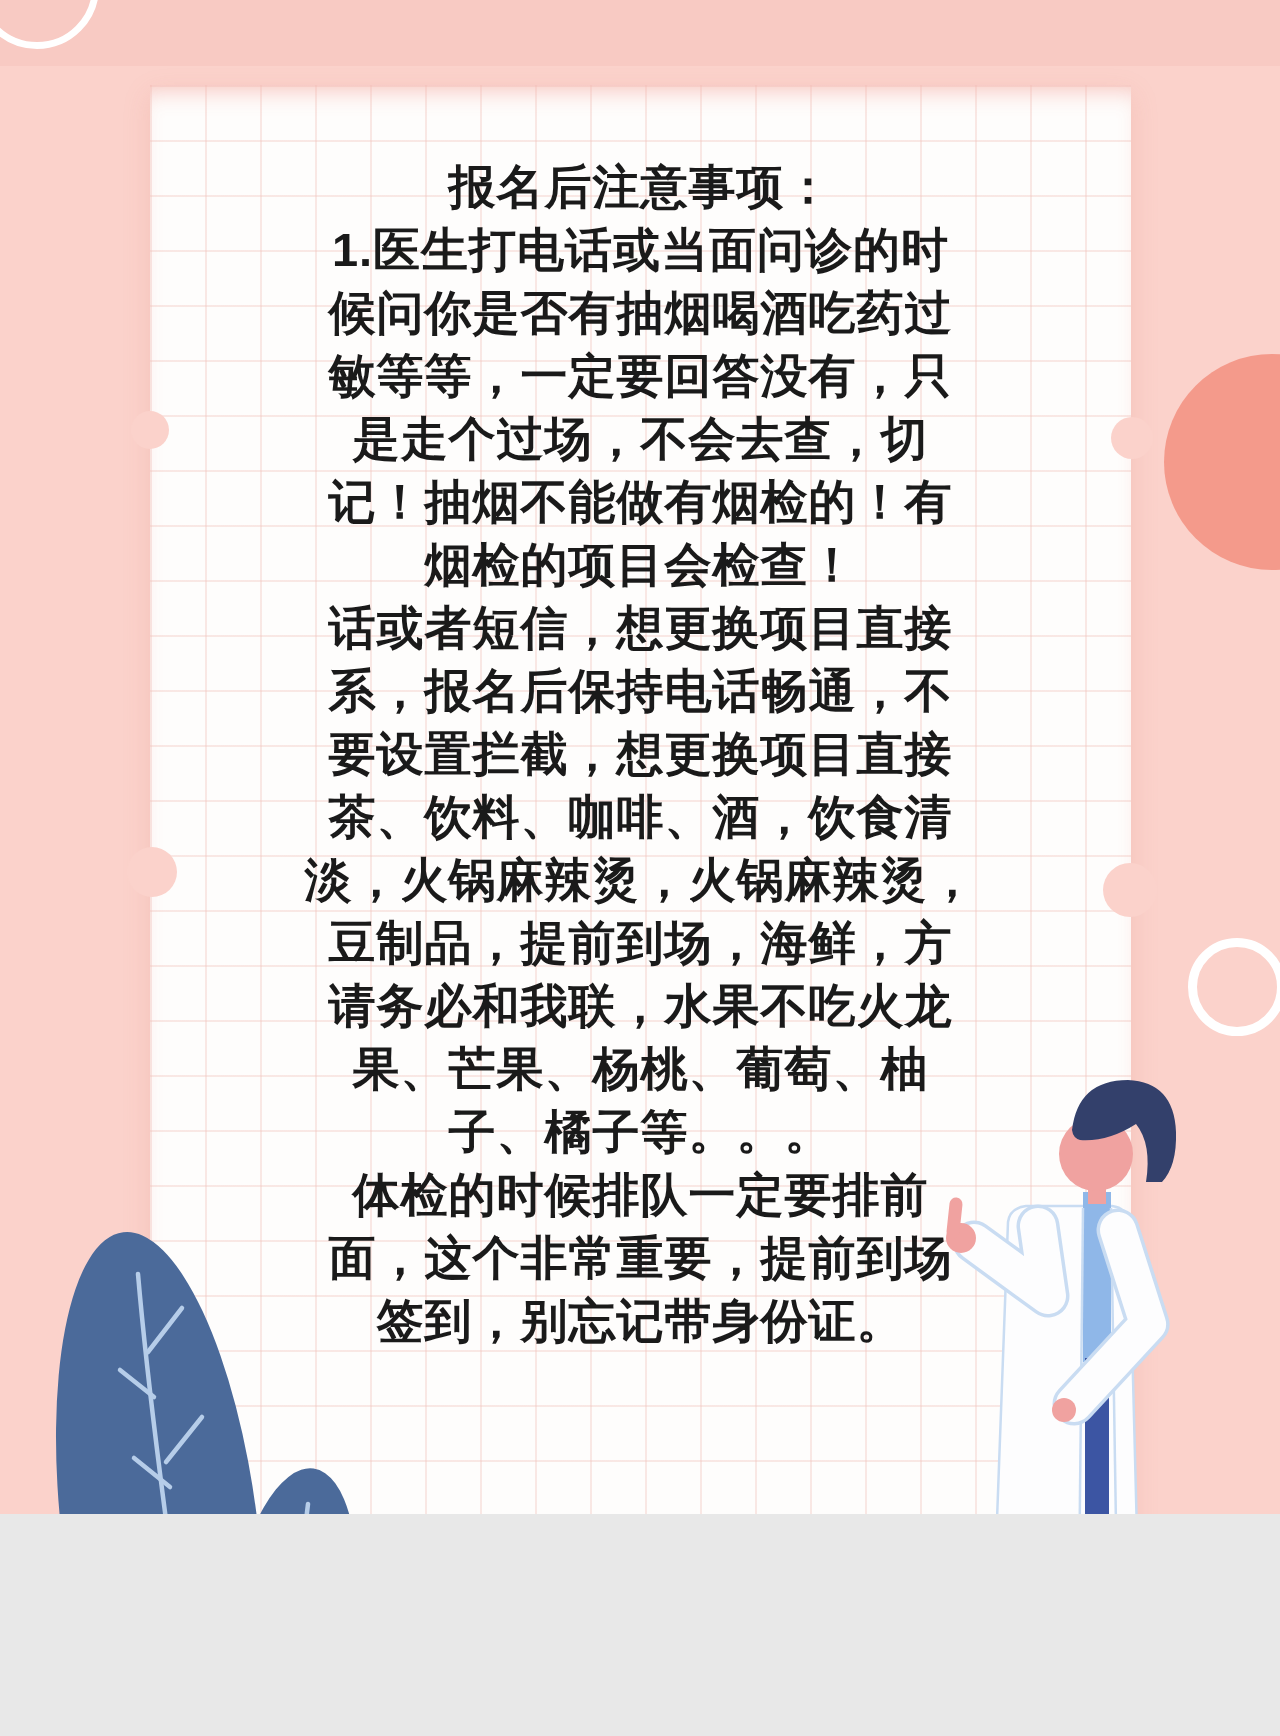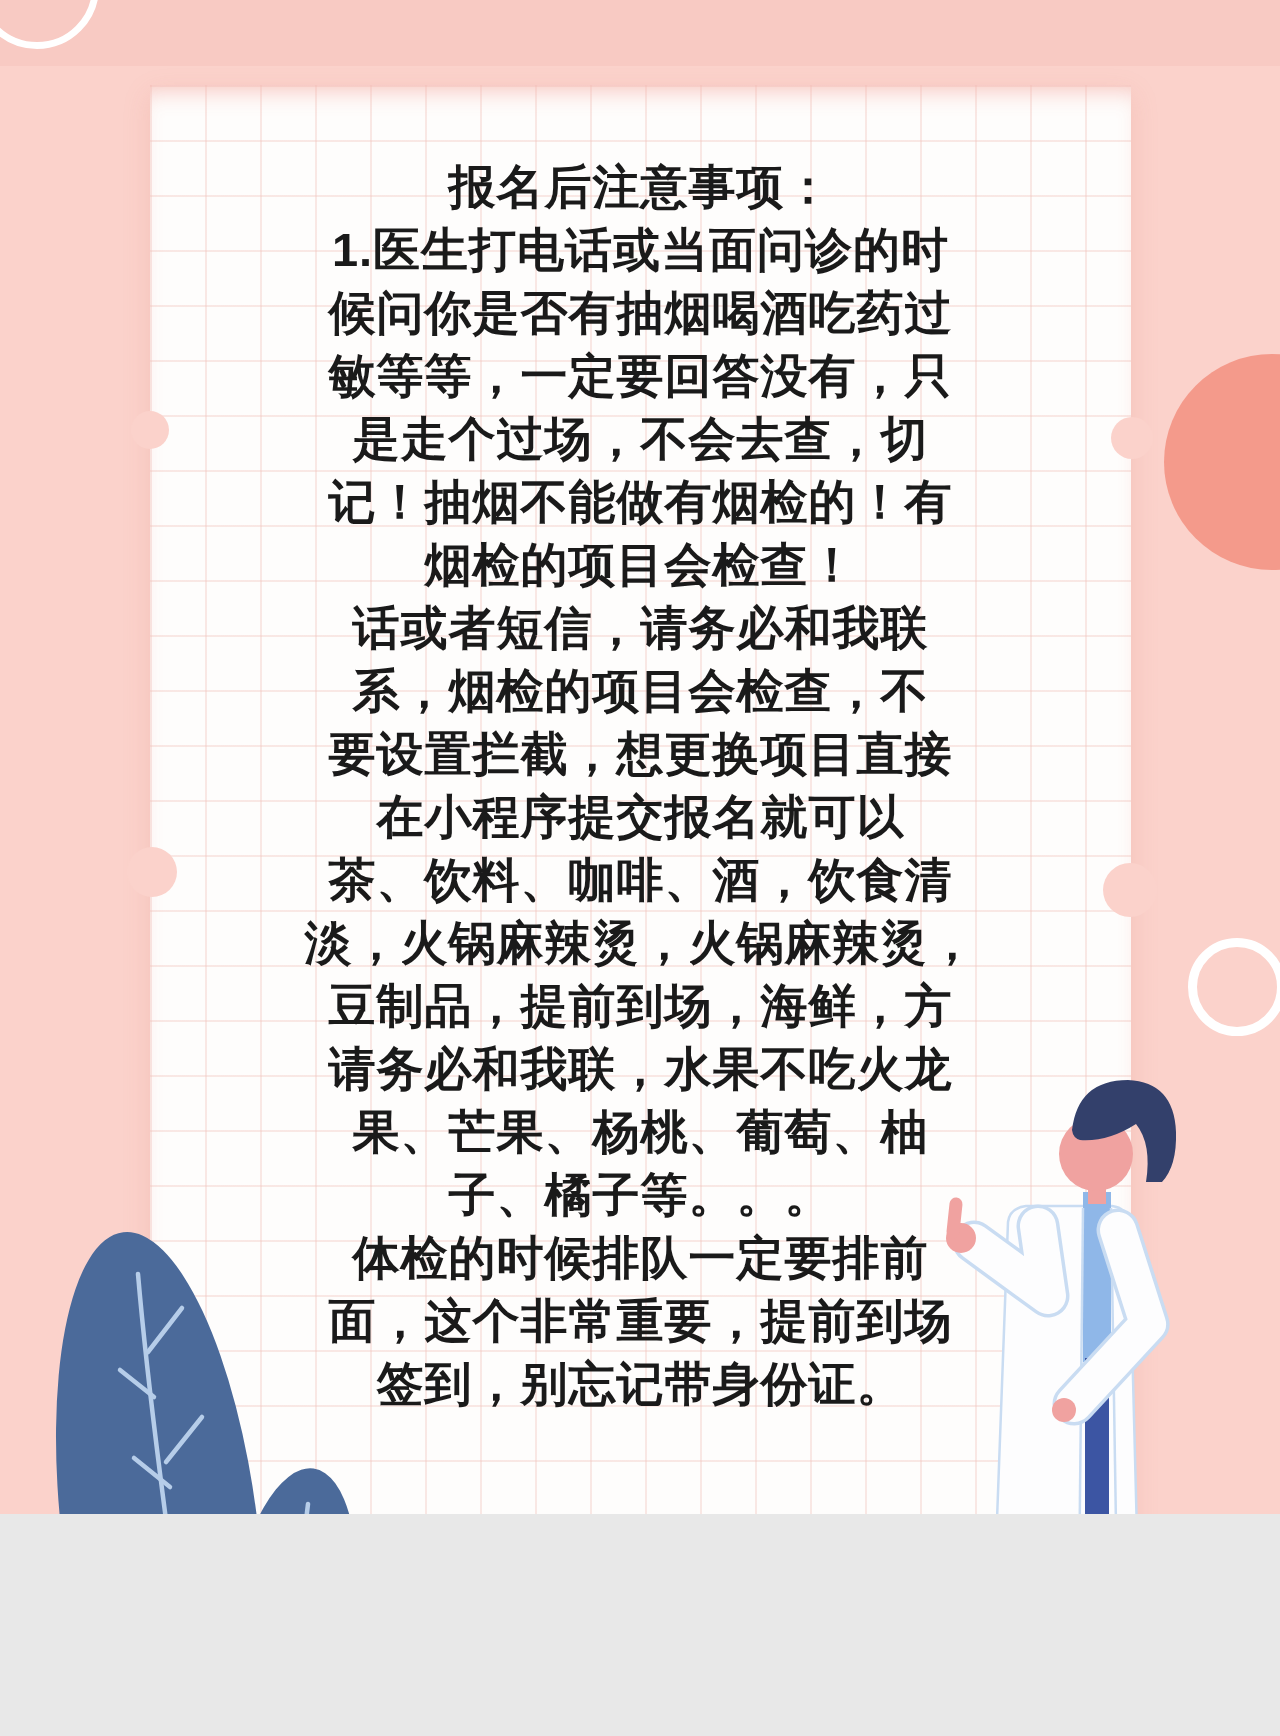--- a/index.html
+++ b/index.html
@@ -49,24 +49,23 @@
 
   <div class="abs card">
     <div class="card-text">
       <div>报名后注意事项：</div>
       <div>1.医生打电话或当面问诊的时</div>
       <div>候问你是否有抽烟喝酒吃药过</div>
       <div>敏等等，一定要回答没有，只</div>
       <div>是走个过场，不会去查，切</div>
       <div>记！抽烟不能做有烟检的！有</div>
       <div>烟检的项目会检查！</div>
-      <div>话或者短信，请务必和我联</div>
-      <div>系，烟检的项目会检查，不</div>
+      <div>话或者短信，想更换项目直接</div>
+      <div>系，报名后保持电话畅通，不</div>
       <div>要设置拦截，想更换项目直接</div>
-      <div>在小程序提交报名就可以</div>
       <div>茶、饮料、咖啡、酒，饮食清</div>
       <div>淡，火锅麻辣烫，火锅麻辣烫，</div>
       <div>豆制品，提前到场，海鲜，方</div>
       <div>请务必和我联，水果不吃火龙</div>
       <div>果、芒果、杨桃、葡萄、柚</div>
       <div>子、橘子等。。。</div>
       <div>体检的时候排队一定要排前</div>
       <div>面，这个非常重要，提前到场</div>
       <div>签到，别忘记带身份证。</div>
     </div>

